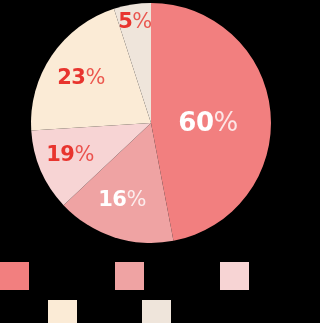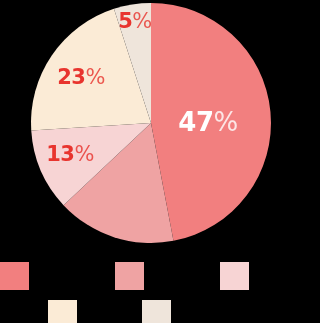--- a/index.html
+++ b/index.html
@@ -99,26 +99,29 @@
       <g id="pie-slices">
           <path d="M 151 123 L 151.00 3.00 A 120 120 0 0 1 173.49 240.87 Z" fill="#F27F7F"></path>
           <path d="M 151 123 L 173.49 240.87 A 120 120 0 0 1 63.52 205.15 Z" fill="#EFA3A3"></path>
           <path d="M 151 123 L 63.52 205.15 A 120 120 0 0 1 31.24 130.53 Z" fill="#F7D4D4"></path>
           <path d="M 151 123 L 31.24 130.53 A 120 120 0 0 1 113.92 8.87 Z" fill="#FBEBD6"></path>
           <path d="M 151 123 L 113.92 8.87 A 120 120 0 0 1 151.00 3.00 Z" fill="#EFE5DB"></path>
         </g>
     </svg>
 
     <div class="slice-label lbl-light" id="label-0">
-      <span class="num" style="color: rgb(255, 255, 255);">47</span><span class="pct" style="color: rgb(255, 255, 255);">%</span>
+      <span class="num" style="color: rgb(255, 255, 255);">60</span><span class="pct" style="color: rgb(255, 255, 255);">%</span>
     </div>
 
+    <div class="slice-label lbl-light" id="label-1">
+      <span class="num" style="color: rgb(255, 255, 255);">16</span><span class="pct" style="color: rgb(255, 255, 255);">%</span>
+    </div>
 
     <div class="slice-label lbl-dark" id="label-2">
-      <span class="num" style="color: rgb(232, 52, 46);">13</span><span class="pct" style="color: rgb(232, 52, 46);">%</span>
+      <span class="num" style="color: rgb(232, 52, 46);">19</span><span class="pct" style="color: rgb(232, 52, 46);">%</span>
     </div>
 
     <div class="slice-label lbl-dark" id="label-3">
       <span class="num" style="color: rgb(232, 52, 46);">23</span><span class="pct" style="color: rgb(232, 52, 46);">%</span>
     </div>
 
     <div class="slice-label lbl-dark" id="label-4">
       <span class="num" style="color: rgb(232, 52, 46);">5</span><span class="pct" style="color: rgb(232, 52, 46);">%</span>
     </div>
 

